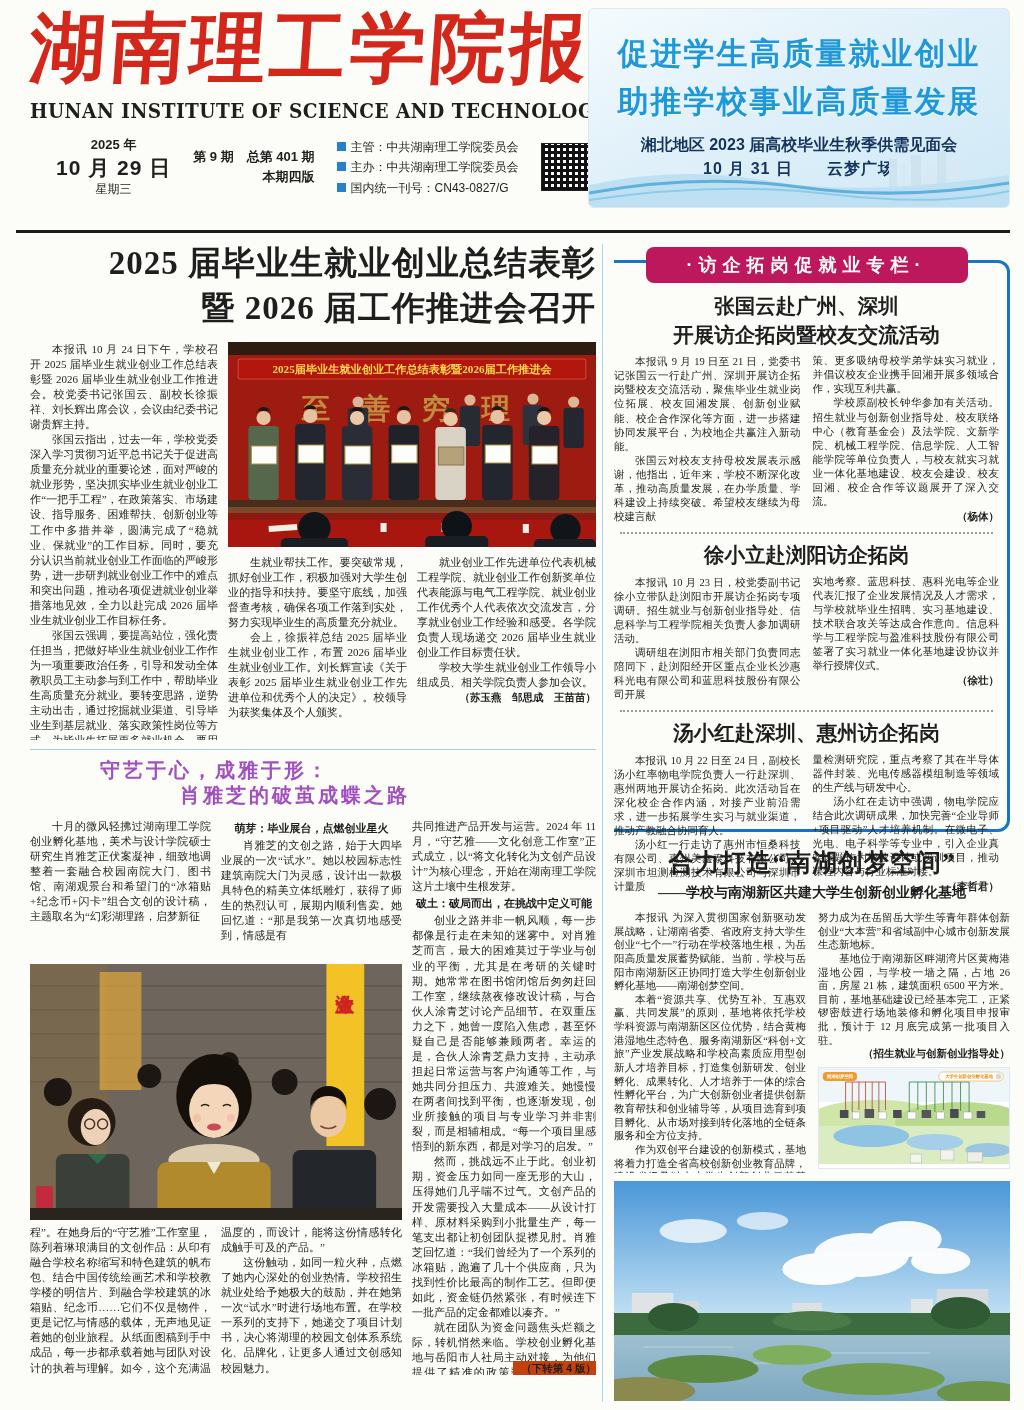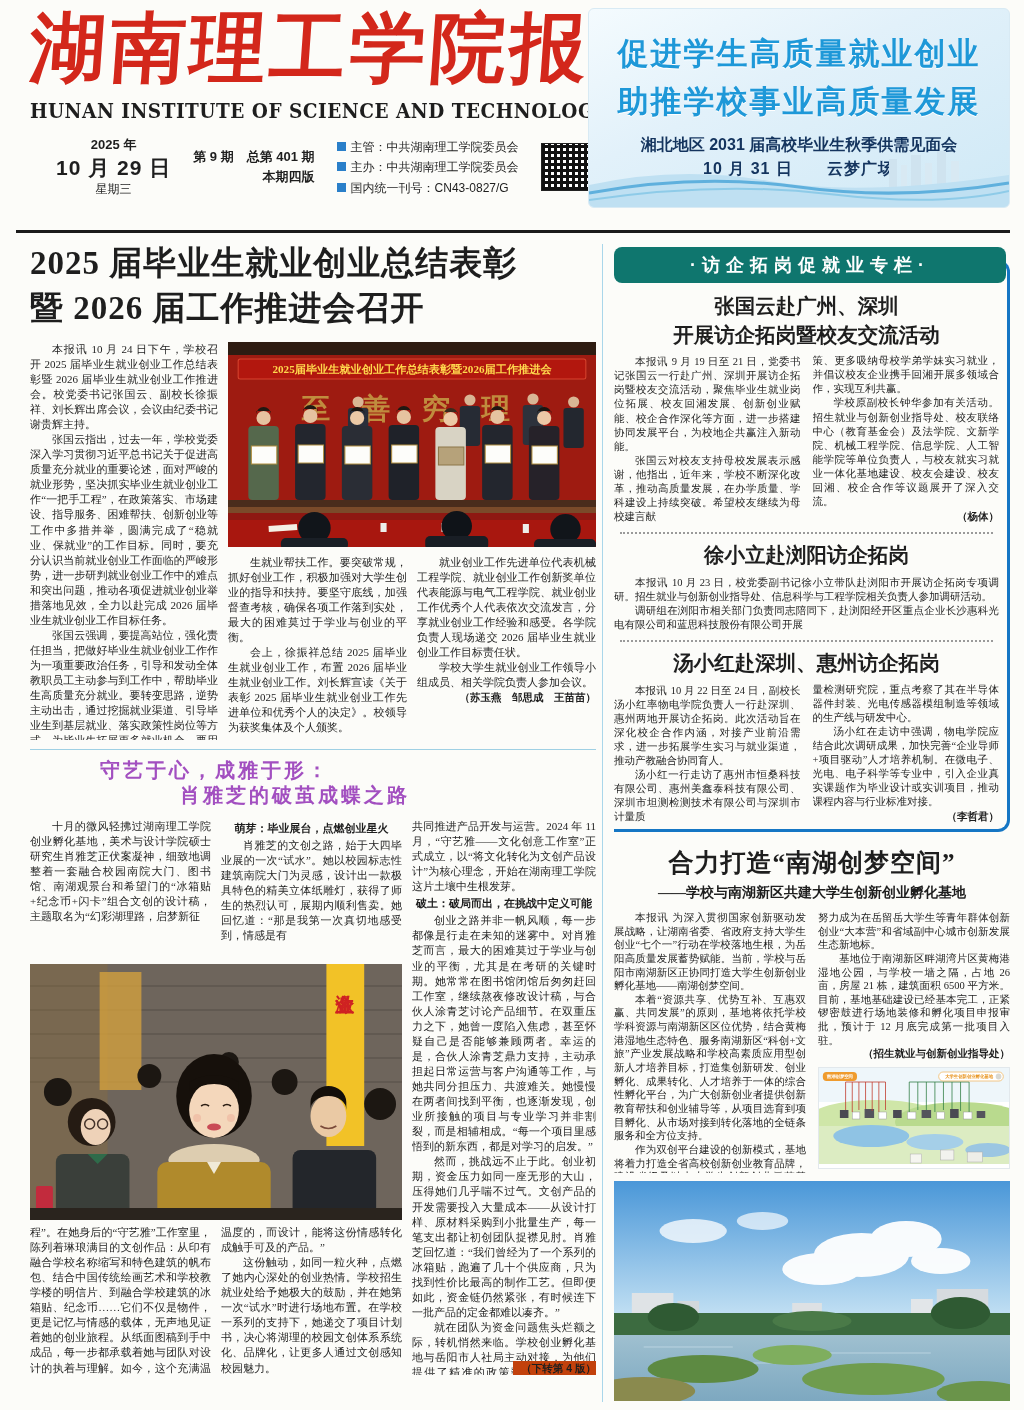--- a/index.html
+++ b/index.html
@@ -45,21 +45,21 @@
   .left-col{position:absolute;top:240px;left:30px;width:566px;height:1164px;overflow:hidden;}
   .vsep{position:absolute;left:602px;top:244px;height:1158px;width:1px;background:#a9d6ea;}
   .right-col{position:absolute;top:244px;left:614px;width:396px;height:1160px;overflow:hidden;}
 
   .bt{font-size:11px;line-height:1.37;text-align:justify;}
   .bt p{margin:0;text-indent:2em;}
   .lead{font-weight:normal;font-family:"Liberation Sans","DejaVu Sans",sans-serif;margin-right:4px;}
   .byline{font-weight:bold;text-align:right;text-indent:0 !important;font-family:"Liberation Sans","DejaVu Sans",sans-serif;font-size:10.5px;}
 
   
-  .head1{font-size:33px;font-weight:bold;text-align:left;line-height:1.3;letter-spacing:1px;margin-top:2px;}
+  .head1{font-size:33px;font-weight:bold;text-align:right;line-height:1.3;letter-spacing:1px;margin-top:2px;}
   .main-body{display:grid;grid-template-columns:188px 1fr;gap:10px;height:398px;overflow:hidden;margin-top:12px;}
   .main-c1{overflow:hidden;}
   .photo-main{height:205px;overflow:hidden;}
   .sub2{display:flex;gap:10px;margin-top:8px;height:182px;overflow:hidden;}
   .sub2>div{flex:1;overflow:hidden;}
 
   .hsep{border-top:1px solid #9fd0e4;margin:9px 0 8px;}
 
   
   .f-title{font-family:"Liberation Sans","DejaVu Sans",sans-serif;color:#a24fc0;font-weight:bold;
@@ -75,21 +75,21 @@
   .f-botrow>div{flex:1;overflow:hidden;}
   .f-c3{flex:1;position:relative;overflow:hidden;}
   .f-sub{font-weight:bold;font-family:"Liberation Sans","DejaVu Sans",sans-serif;text-align:center;
       text-indent:0 !important;margin:2px 0 !important;font-size:11px;}
   .continued{position:absolute;bottom:0;right:0;background:#c2410c;font-weight:bold;padding-left:8px;
       font-family:"Liberation Sans","DejaVu Sans",sans-serif;font-size:10.5px;}
 
   
   .panel{margin-top:16px;border:3px solid #1576c4;border-left:none;border-radius:0 12px 12px 0;
       position:relative;padding:0 8px 4px 0;height:562px;}
-  .panel-head{position:relative;top:-16px;margin:0 auto;width:392px;background:#0f766e;color:#fff;
+  .panel-head{position:relative;top:-16px;margin:0 auto;width:322px;background:#be185d;color:#fff;
       font-family:"Liberation Sans","DejaVu Sans",sans-serif;font-weight:bold;font-size:18px;
       letter-spacing:6px;text-align:center;padding:6px 0;border-radius:8px;}
   .panel-body{margin-top:-10px;}
   .pa-title{font-size:20.5px;font-weight:bold;text-align:center;line-height:1.3;margin:4px 0 6px;}
   .pa-cols{display:flex;gap:12px;font-size:10.5px;line-height:1.34;text-align:justify;}
   .pa-cols>div{flex:1;overflow:hidden;}
   .pa-cols p{margin:0;text-indent:2em;}
   .dashed{border-top:2px dotted #9a9a9a;margin:8px 6px;}
 
   
@@ -134,21 +134,21 @@
         <div class="qritem">
           <div class="qr"></div>
           <div class="qrlabel">微博二维码</div>
         </div>
       </div>
     </div>
 
     <div class="banner">
       <div class="l1">促进学生高质量就业创业</div>
       <div class="l2">助推学校事业高质量发展</div>
-      <div class="l3">湘北地区 2031 届高校毕业生秋季供需见面会</div>
+      <div class="l3">湘北地区 2023 届高校毕业生秋季供需见面会</div>
       <div class="l4">10 月 31 日　　云梦广场</div>
       <svg width="420" height="56" viewBox="0 0 420 56">
         <rect x="300" y="8" width="8" height="30" fill="#cfe3ef"></rect>
           <rect x="312" y="14" width="6" height="24" fill="#d8e9f3"></rect>
         <rect x="322" y="4" width="10" height="34" fill="#cfe3ef"></rect>
           <rect x="336" y="12" width="7" height="26" fill="#d8e9f3"></rect>
         <rect x="348" y="0" width="9" height="38" fill="#cfe3ef"></rect>
           <rect x="362" y="10" width="8" height="28" fill="#d8e9f3"></rect>
         <path d="M0 34 Q 90 14 180 30 T 420 24 L420 56 0 56Z" fill="#bfe0f2"></path>
         <path d="M0 42 Q 110 22 210 36 T 420 32" fill="none" stroke="#5fb0dd" stroke-width="3"></path>
@@ -246,21 +246,21 @@
                   <rect x="52" y="196" width="66" height="12" rx="5" fill="#1a1f26"></rect>
                 <circle cx="225" cy="184" r="15" fill="#0f1318"></circle>
                   <rect x="194" y="194" width="62" height="14" rx="5" fill="#191e25"></rect>
                 <circle cx="332" cy="187" r="15" fill="#11151a"></circle>
                   <rect x="301" y="197" width="61" height="11" rx="5" fill="#1a1f26"></rect>
               </g>
             </svg>
           </div>
           <div class="sub2">
             <div>
-              <p>生就业帮扶工作。要突破常规，抓好创业工作，积极加强对大学生创业的指导和扶持。要坚守底线，加强督查考核，确保各项工作落到实处，最大的困难莫过于学业与创业的平衡。</p>
+              <p>生就业帮扶工作。要突破常规，抓好创业工作，积极加强对大学生创业的指导和扶持。要坚守底线，加强督查考核，确保各项工作落到实处，努力实现毕业生的高质量充分就业。</p>
               <p>会上，徐振祥总结 2025 届毕业生就业创业工作，布置 2026 届毕业生就业创业工作。刘长辉宣读《关于表彰 2025 届毕业生就业创业工作先进单位和优秀个人的决定》。校领导为获奖集体及个人颁奖。</p>
             </div>
             <div>
               <p>就业创业工作先进单位代表机械工程学院、就业创业工作创新奖单位代表能源与电气工程学院、就业创业工作优秀个人代表依次交流发言，分享就业创业工作经验和感受。各学院负责人现场递交 2026 届毕业生就业创业工作目标责任状。</p>
               <p>学校大学生就业创业工作领导小组成员、相关学院负责人参加会议。</p>
               <p class="byline">（苏玉燕　邹思成　王苗苗）</p>
             </div>
           </div>
         </div>
       </div>
@@ -382,20 +382,24 @@
         </div>
 
         <div class="dashed"></div>
 
         <div>
           <div class="pa-title">徐小立赴浏阳访企拓岗</div>
           <div class="pa-cols">
             <div>
               <p><span class="lead">本报讯</span><span>10 月 23 日，校党委副书记徐小立带队赴浏阳市开展访企拓岗专项调研。招生就业与创新创业指导处、信息科学与工程学院相关负责人参加调研活动。</span></p>
               <p>调研组在浏阳市相关部门负责同志陪同下，赴浏阳经开区重点企业长沙惠科光电有限公司和蓝思科技股份有限公司开展</p>
+            </div>
+            <div>
+              <p style="text-indent:0">实地考察。蓝思科技、惠科光电等企业代表汇报了企业发展情况及人才需求，与学校就毕业生招聘、实习基地建设、技术联合攻关等达成合作意向。信息科学与工程学院与盈准科技股份有限公司签署了实习就业一体化基地建设协议并举行授牌仪式。</p>
+              <p class="byline">（徐壮）</p>
             </div>
           </div>
         </div>
 
         <div class="dashed"></div>
 
         <div>
           <div class="pa-title">汤小红赴深圳、惠州访企拓岗</div>
           <div class="pa-cols">
             <div>

